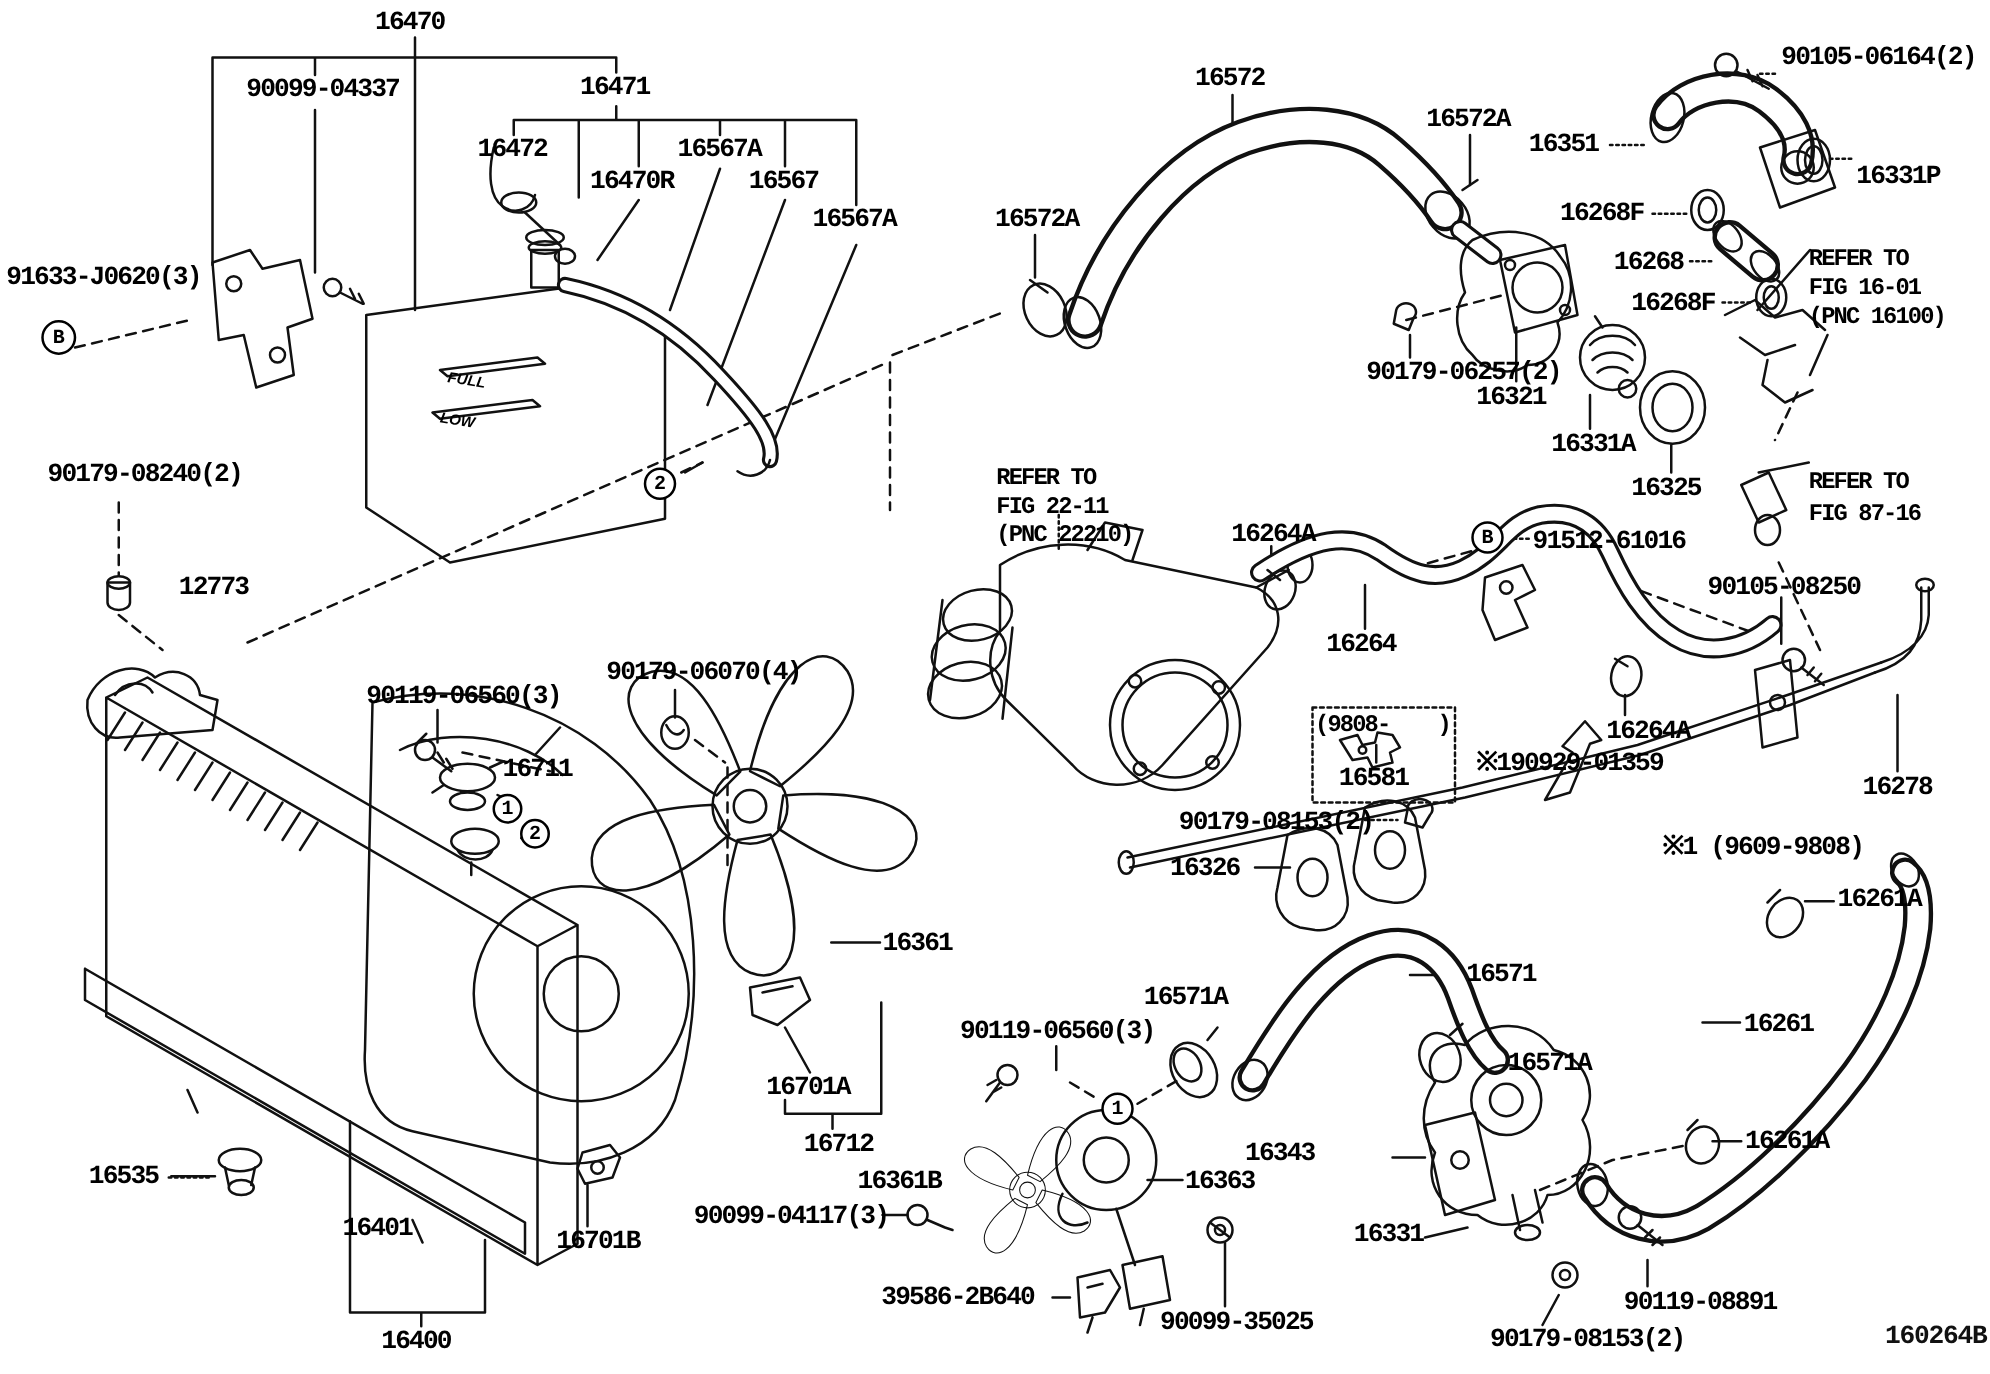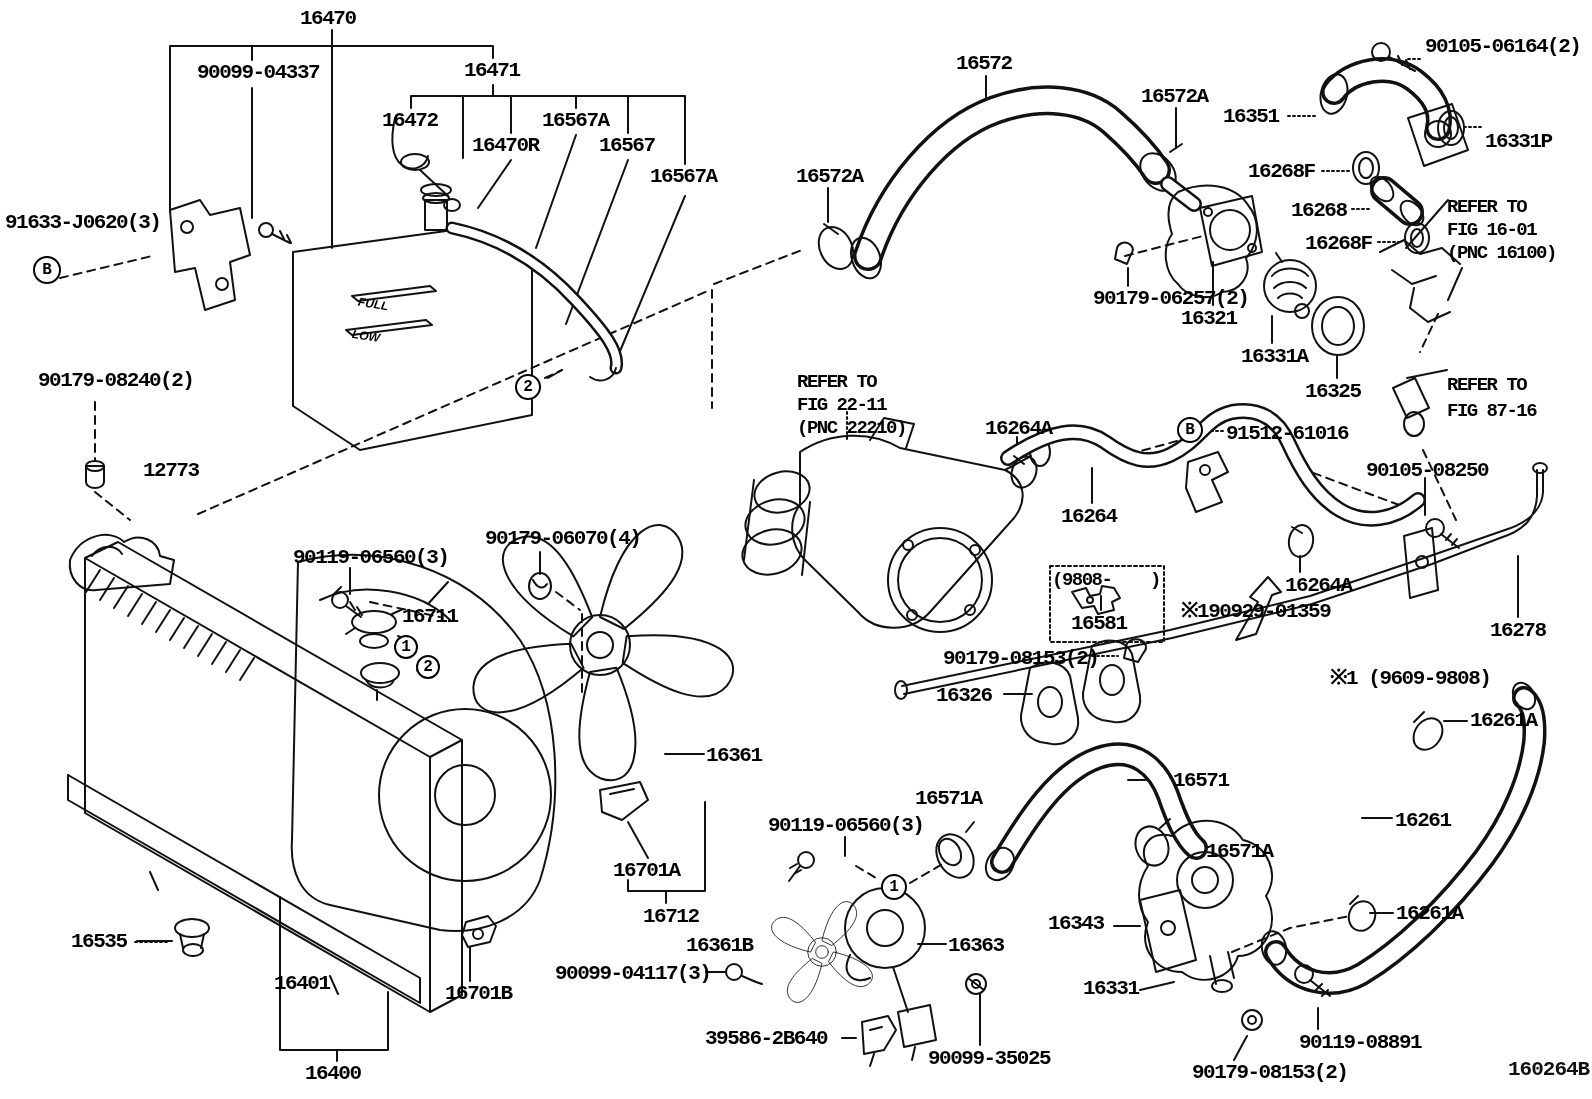--- a/index.html
+++ b/index.html
@@ -318,21 +318,21 @@
       <div class="plabel" style="left: 643px; top: 906px;">16712</div>
       <div class="plabel" style="left: 686px; top: 935px;">16361B</div>
       <div class="plabel" style="left: 555px; top: 963px;">90099-04117(3)</div>
       <div class="plabel" style="left: 705px; top: 1028px;">39586-2B640</div>
       <div class="plabel" style="left: 948px; top: 935px;">16363</div>
       <div class="plabel" style="left: 928px; top: 1048px;">90099-35025</div>
       <div class="plabel" style="left: 768px; top: 815px;">90119-06560(3)</div>
       <div class="plabel" style="left: 915px; top: 788px;">16571A</div>
       <div class="plabel" style="left: 1173px; top: 770px;">16571</div>
       <div class="plabel" style="left: 1206px; top: 841px;">16571A</div>
-      <div class="plabel" style="left: 1048px; top: 913px;">16343</div>
+      <div class="plabel" style="left: 996px; top: 913px;">16343</div>
       <div class="plabel" style="left: 1083px; top: 978px;">16331</div>
       <div class="plabel" style="left: 1396px; top: 903px;">16261A</div>
       <div class="plabel" style="left: 1266px; top: 1032px; margin-left: 33px;">90119-08891</div>
       <div class="plabel" style="left: 1192px; top: 1062px;">90179-08153(2)</div>
       <div class="plabel" style="left: 1395px; top: 810px;">16261</div>
       <div class="plabel" style="left: 1470px; top: 710px;">16261A</div>
       <div class="plabel" style="left: 1330px; top: 668px;">※1 (9609-9808)</div>
       <div class="plabel" style="left: 1490px; top: 620px;">16278</div>
       <div class="plabel" style="left: 936px; top: 685px;">16326</div>
       <div class="plabel" style="left: 943px; top: 648px;">90179-08153(2)</div>

